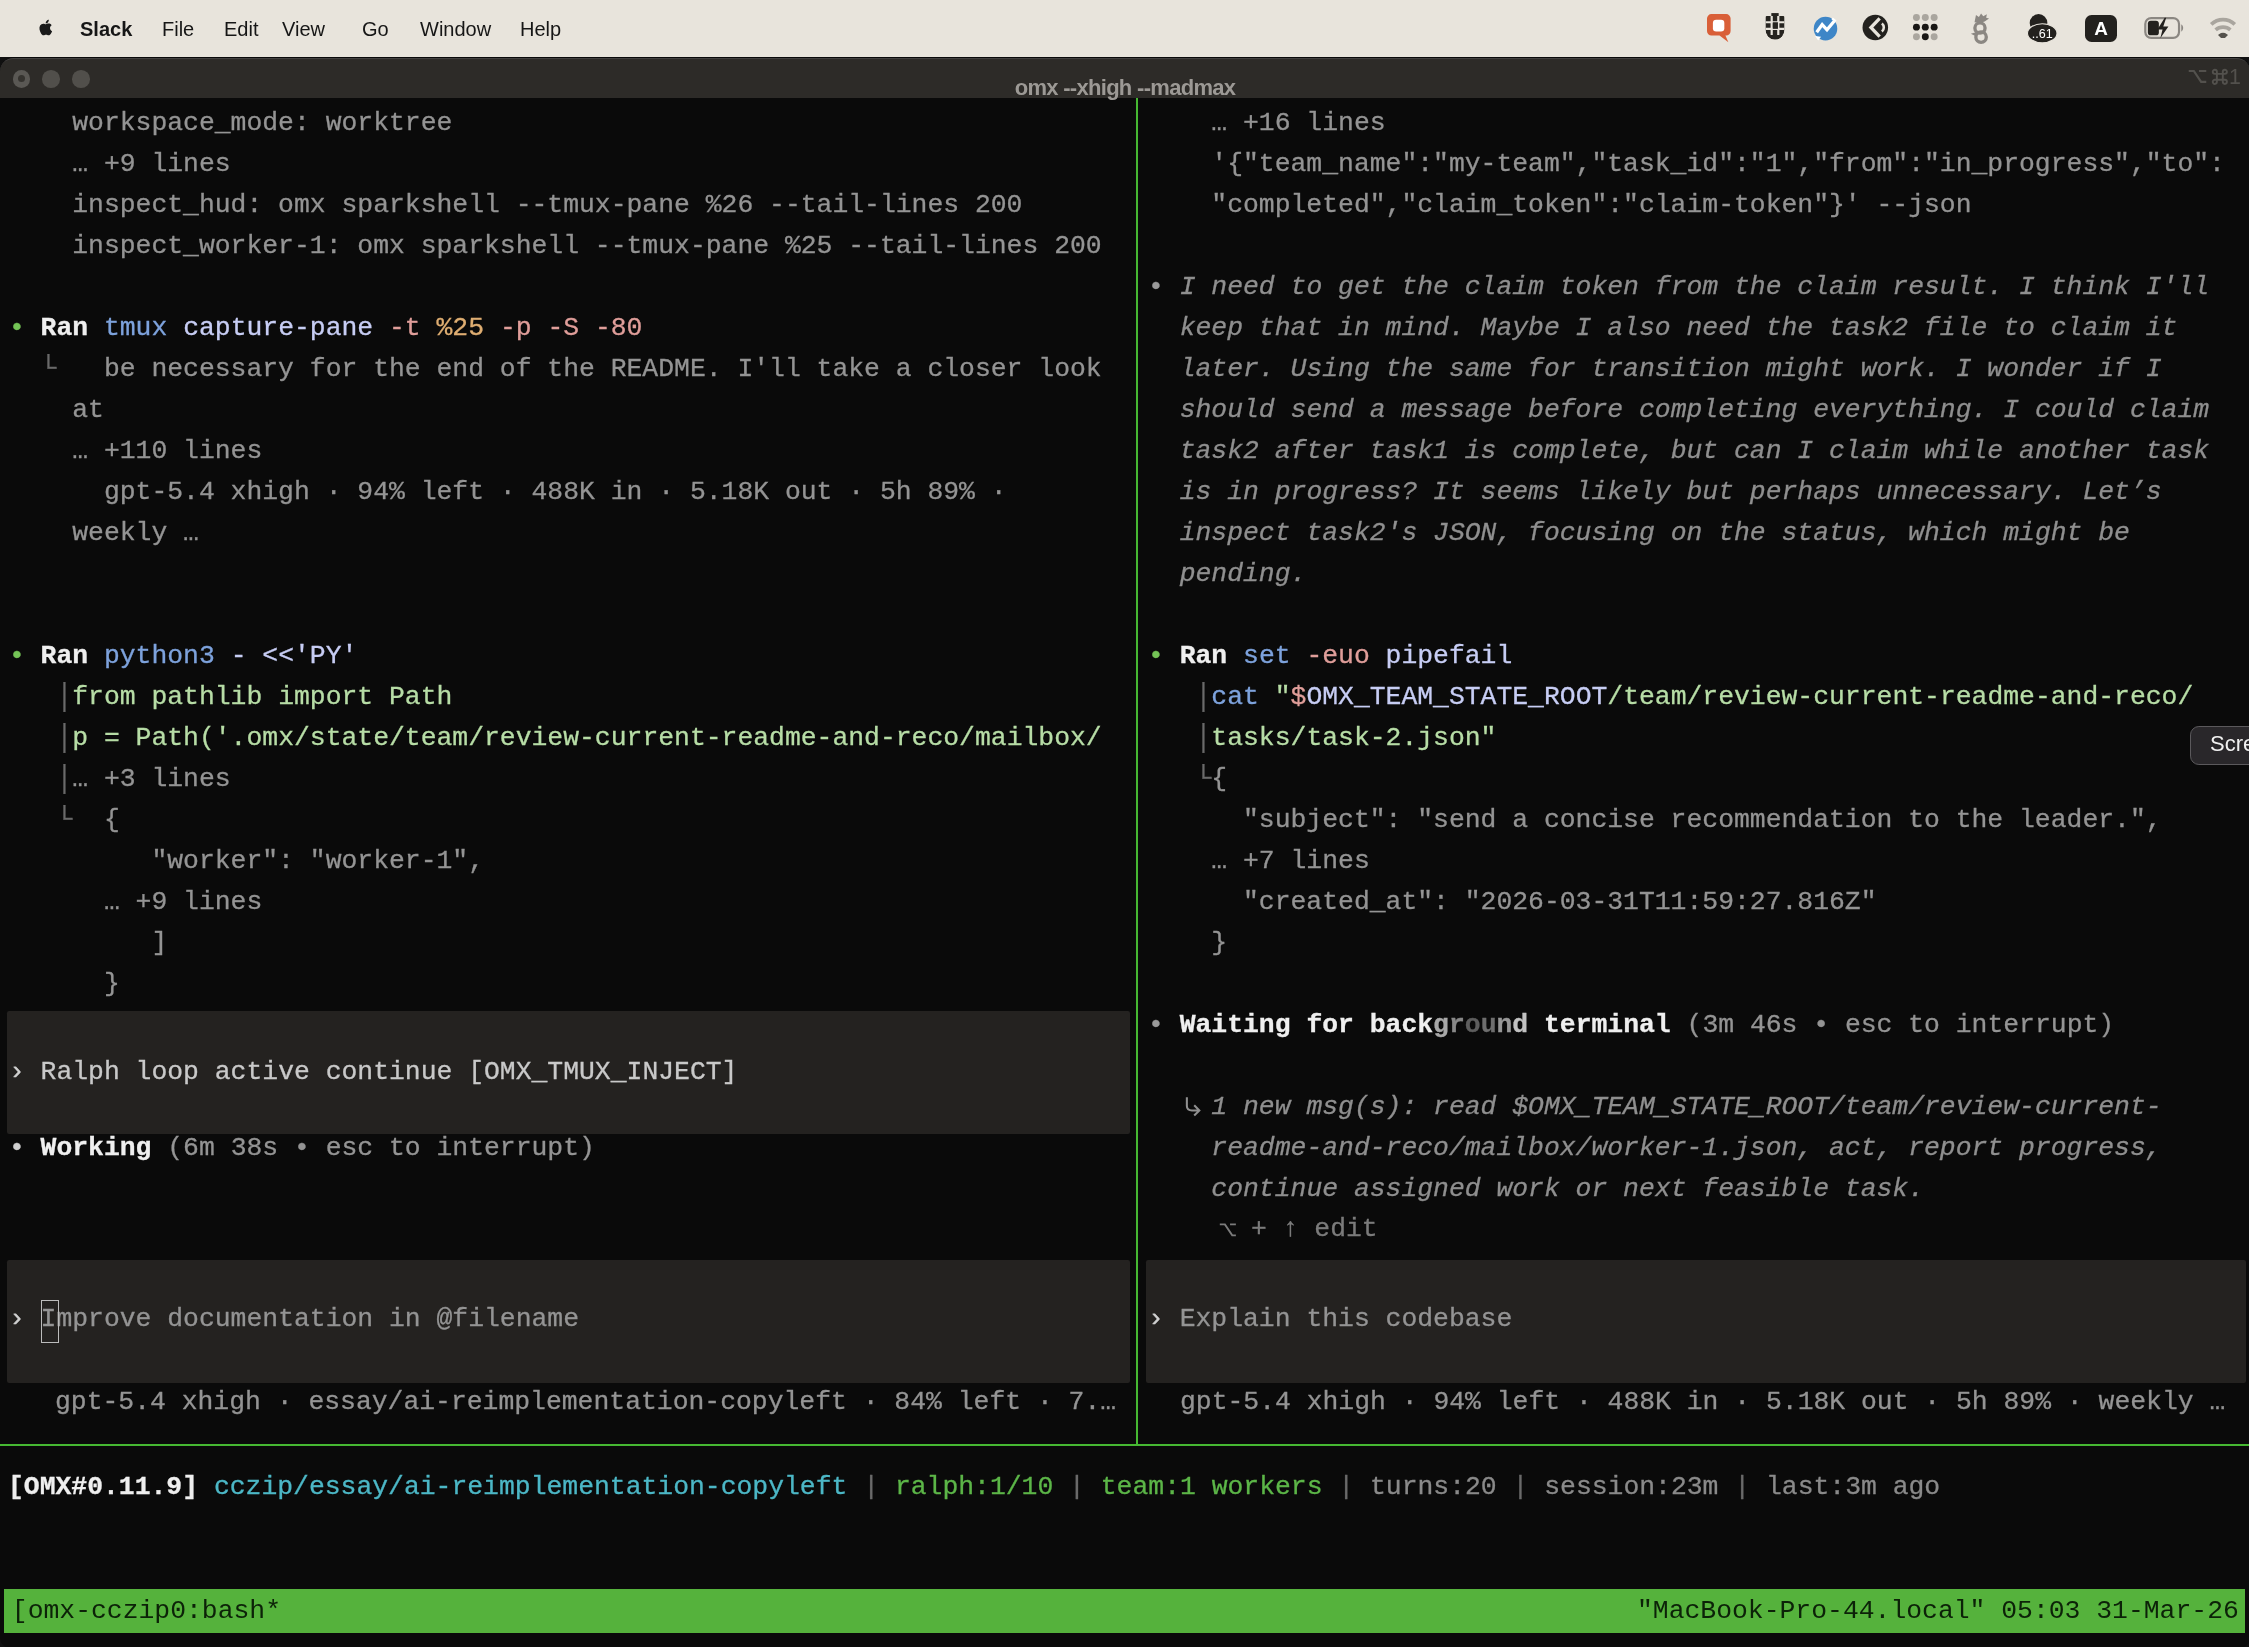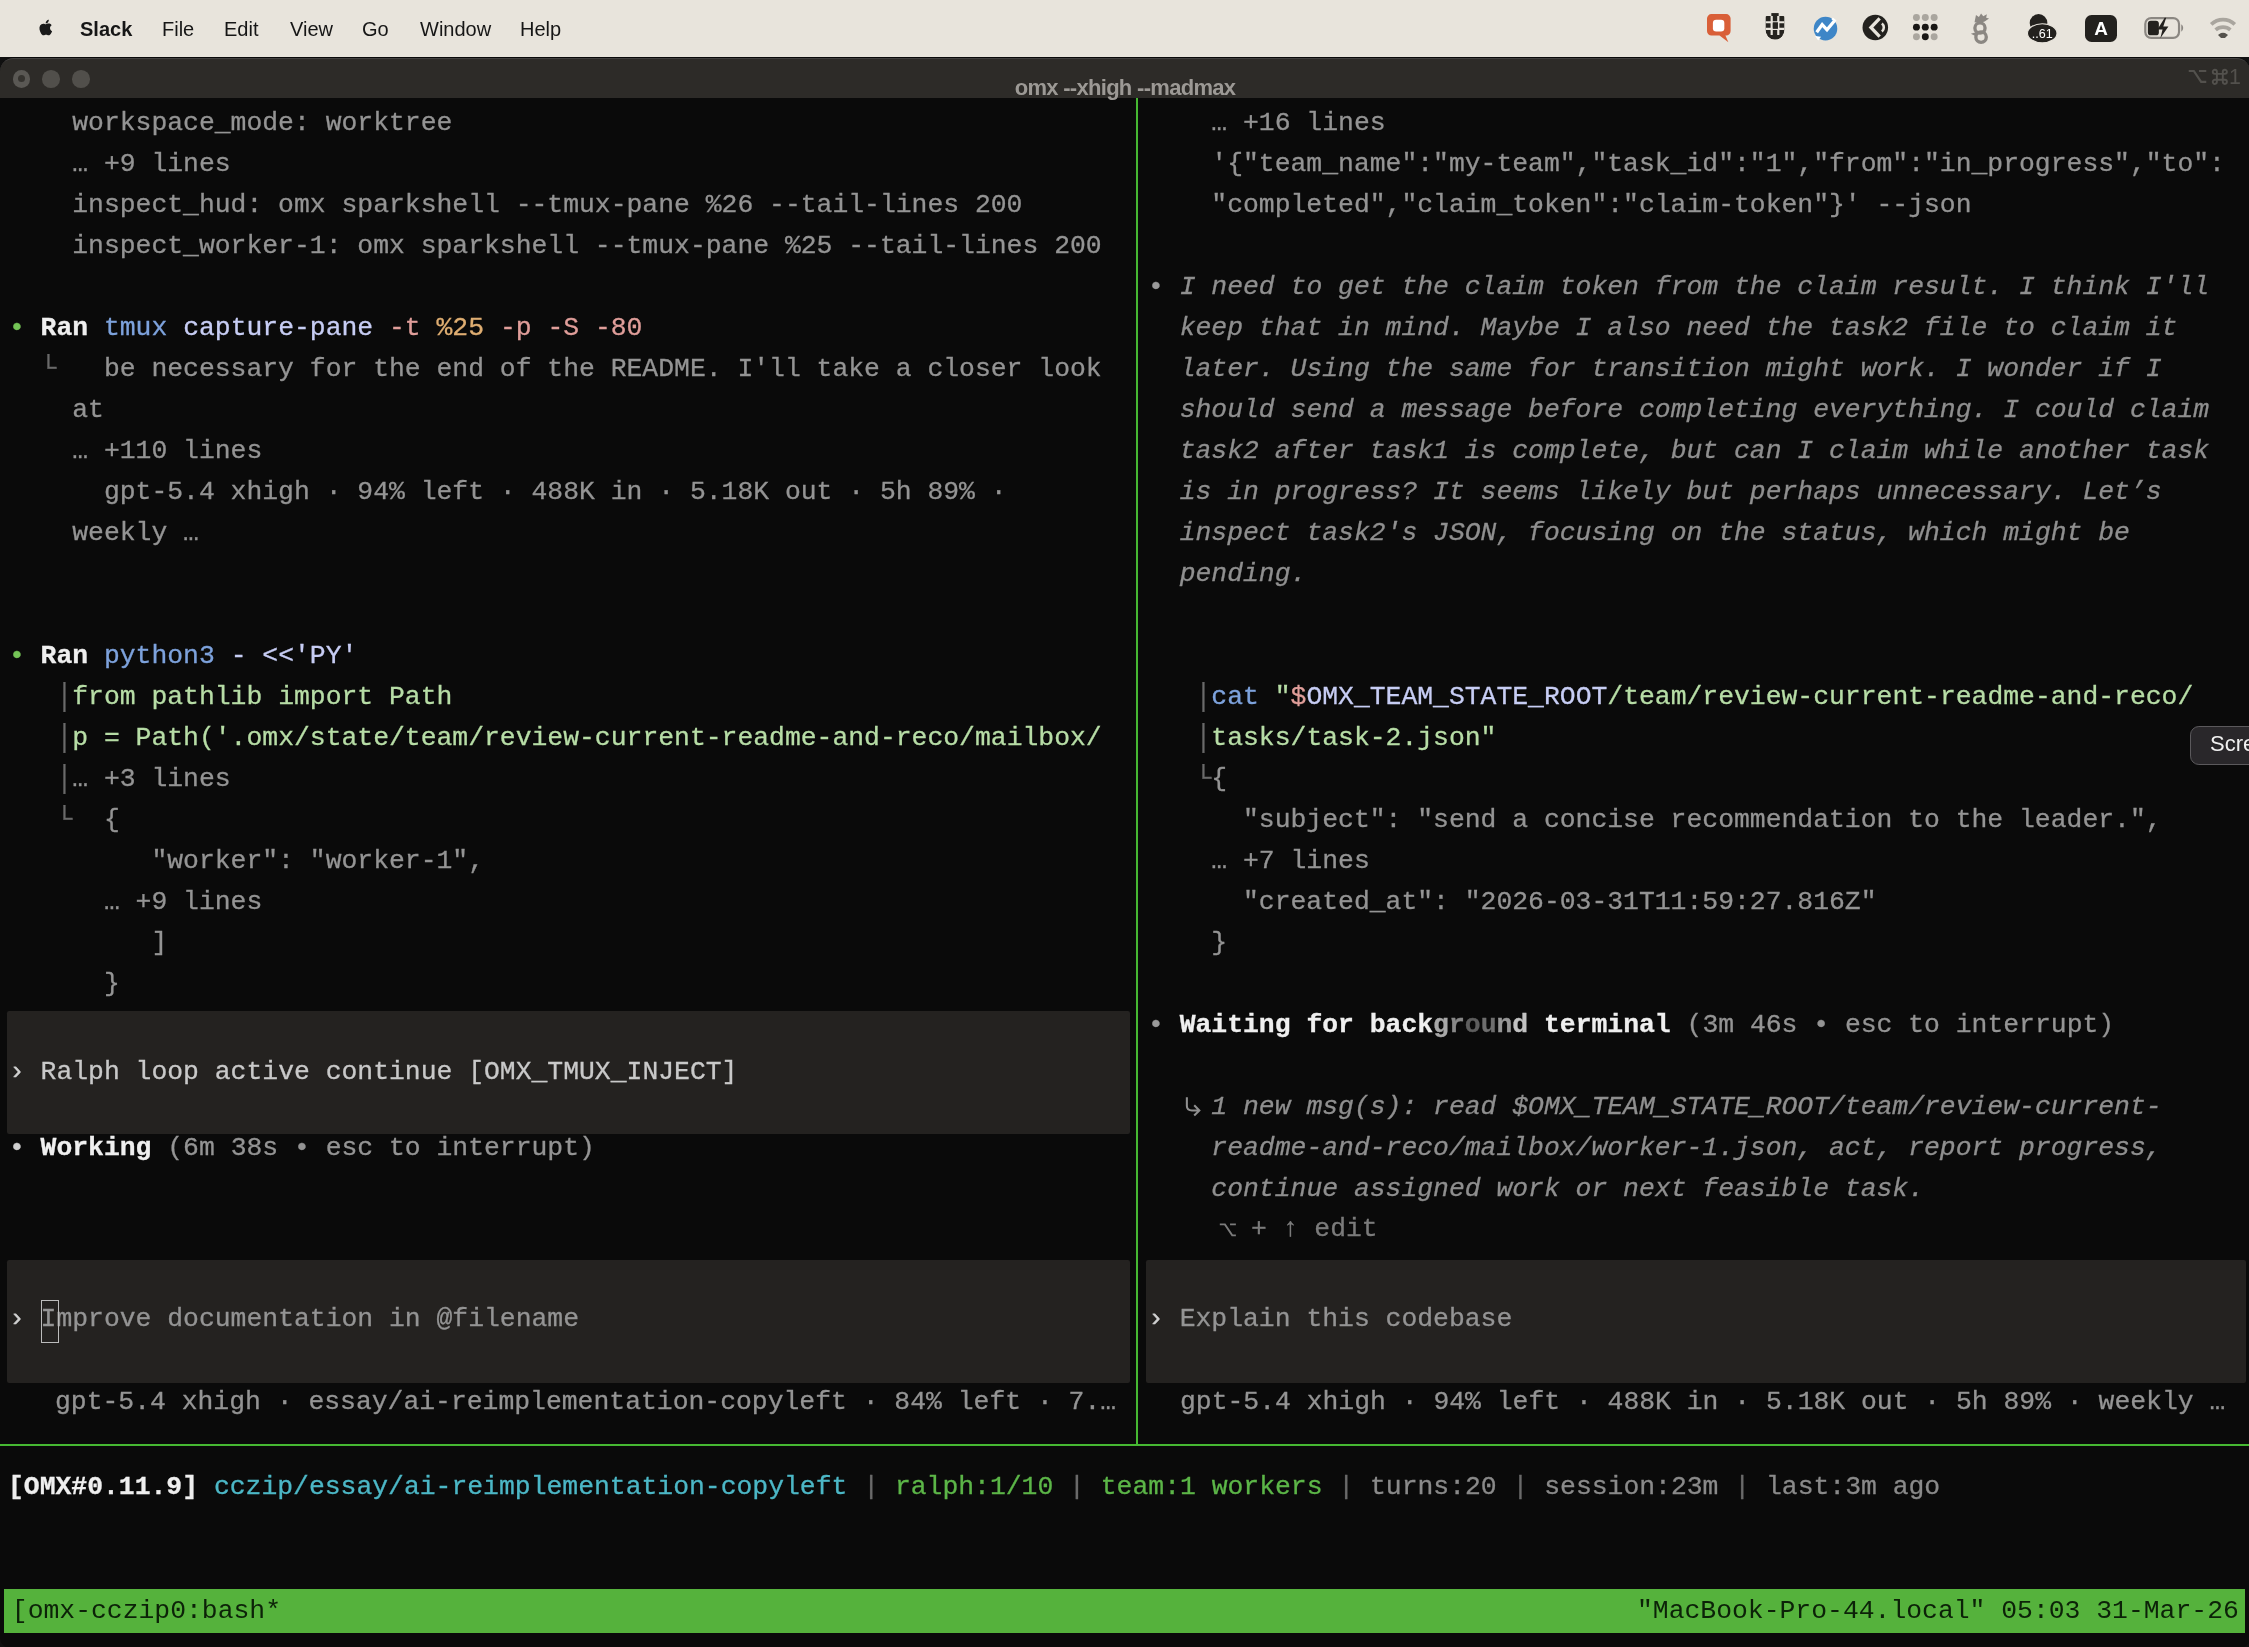--- a/index.html
+++ b/index.html
@@ -34,21 +34,21 @@
 </style></head>
 <body>
 <div id="screen">
   <div id="menubar">
     <svg style="position:absolute;left:38px;top:19px" width="15.5" height="18.5" viewBox="0 0 24 28">
       <path fill="#1a1a1a" d="M12.15 7.9c-.95 0-2.42-1.08-3.96-1.04-2.04.03-3.91 1.18-4.96 3.01-2.12 3.68-.55 9.1 1.52 12.09 1.01 1.45 2.21 3.09 3.79 3.04 1.52-.07 2.09-.99 3.94-.99 1.83 0 2.35.99 3.96.95 1.64-.03 2.68-1.48 3.68-2.95 1.16-1.69 1.64-3.32 1.66-3.41-.04-.01-3.18-1.22-3.22-4.86-.03-3.04 2.48-4.49 2.6-4.56-1.43-2.09-3.62-2.32-4.39-2.38-2-.16-3.68 1.09-4.61 1.09zM15.53 4.83c.84-1.01 1.4-2.43 1.25-3.83-1.21.05-2.66.8-3.53 1.82-.78.9-1.45 2.34-1.27 3.71 1.34.1 2.71-.69 3.56-1.7"></path>
     </svg>
     <div class="mi" style="left:80px;font-weight:bold;">Slack</div>
     <div class="mi" style="left:162px;">File</div>
     <div class="mi" style="left:224px;">Edit</div>
-    <div class="mi" style="left:290px;">View</div>
+    <div class="mi" style="left:282px;">View</div>
     <div class="mi" style="left:362px;">Go</div>
     <div class="mi" style="left:420px;">Window</div>
     <div class="mi" style="left:520px;">Help</div>
 
     <svg style="position:absolute;left:1707px;top:14px" width="23.6" height="29" viewBox="0 0 32 39">
       <path fill="#d95f38" d="M6 0h20a6 6 0 0 1 6 6v17a6 6 0 0 1-6 6h-1 l4 9 -12 -9H6a6 6 0 0 1-6-6V6a6 6 0 0 1 6-6z"></path>
       <rect x="8" y="7.5" width="15.5" height="16" rx="4.5" fill="#fff"></rect>
     </svg>
     <svg style="position:absolute;left:1764px;top:13.3px" width="22" height="29.5" viewBox="0 0 30 40">
       <defs>
@@ -179,20 +179,21 @@
 <div class="tl " style="left:1148px;top:144px">    '{"team_name":"my-team","task_id":"1","from":"in_progress","to":</div>
 <div class="tl " style="left:1148px;top:185px">    "completed","claim_token":"claim-token"}' --json</div>
 <div class="tl " style="left:1148px;top:267px"><span class="gb">• </span><span class="it">I need to get the claim token from the claim result. I think I'll</span></div>
 <div class="tl " style="left:1148px;top:308px">  <span class="it">keep that in mind. Maybe I also need the task2 file to claim it</span></div>
 <div class="tl " style="left:1148px;top:349px">  <span class="it">later. Using the same for transition might work. I wonder if I</span></div>
 <div class="tl " style="left:1148px;top:390px">  <span class="it">should send a message before completing everything. I could claim</span></div>
 <div class="tl " style="left:1148px;top:431px">  <span class="it">task2 after task1 is complete, but can I claim while another task</span></div>
 <div class="tl " style="left:1148px;top:472px">  <span class="it">is in progress? It seems likely but perhaps unnecessary. Let’s</span></div>
 <div class="tl " style="left:1148px;top:513px">  <span class="it">inspect task2's JSON, focusing on the status, which might be</span></div>
 <div class="tl " style="left:1148px;top:554px">  <span class="it">pending.</span></div>
+<div class="tl " style="left:1148px;top:636px"><span class="gn">• </span><span class="w">Ran </span><span class="bl">set </span><span class="pk">-euo </span><span class="lv">pipefail</span></div>
 <div class="tl " style="left:1148px;top:677px"><span class="bx">   │</span><span class="bl">cat </span><span class="lg">"</span><span class="pk">$</span><span class="lv">OMX_TEAM_STATE_ROOT</span><span class="lg">/team/review-current-readme-and-reco/</span></div>
 <div class="tl " style="left:1148px;top:718px"><span class="bx">   │</span><span class="lg">tasks/task-2.json"</span></div>
 <div class="tl " style="left:1148px;top:759px"><span class="bx">   └</span>{</div>
 <div class="tl " style="left:1148px;top:800px">      "subject": "send a concise recommendation to the leader.",</div>
 <div class="tl " style="left:1148px;top:841px">    … +7 lines</div>
 <div class="tl " style="left:1148px;top:882px">      "created_at": "2026-03-31T11:59:27.816Z"</div>
 <div class="tl " style="left:1148px;top:923px">    }</div>
 <div class="tl " style="left:1148px;top:1005px"><span class="gb">• </span><span class="w">Waiting for back</span><span class="w" style="color:#a8a8a8">g</span><span class="w" style="color:#888">r</span><span class="w" style="color:#5e5e5e">o</span><span class="w" style="color:#6e6e6e">u</span><span class="w" style="color:#989898">n</span><span class="w" style="color:#c2c2c2">d</span><span class="w"> terminal</span> (3m 46s • esc to interrupt)</div>
 <div class="tl " style="left:1148px;top:1087px">    <span class="it">1 new msg(s): read $OMX_TEAM_STATE_ROOT/team/review-current-</span></div>
 <div class="tl " style="left:1148px;top:1128px">    <span class="it">readme-and-reco/mailbox/worker-1.json, act, report progress,</span></div>

